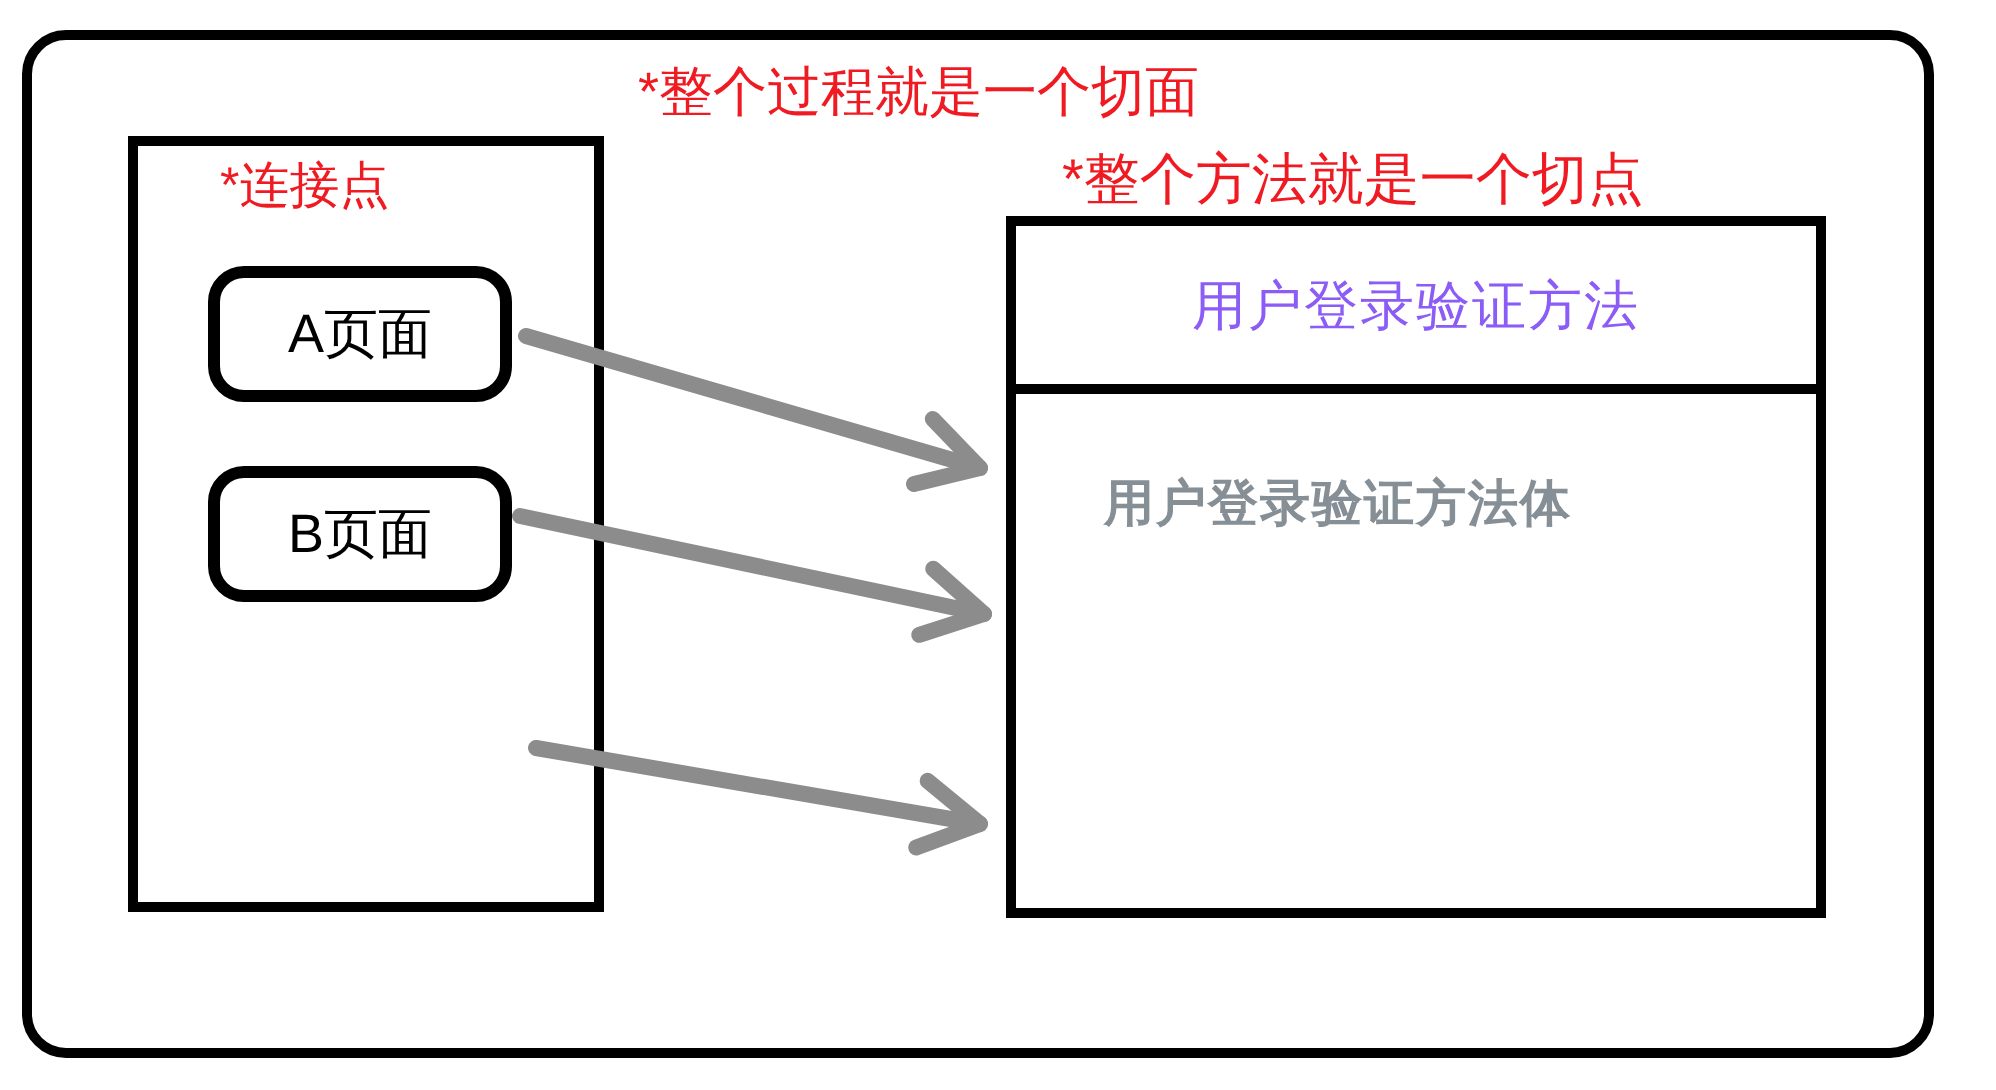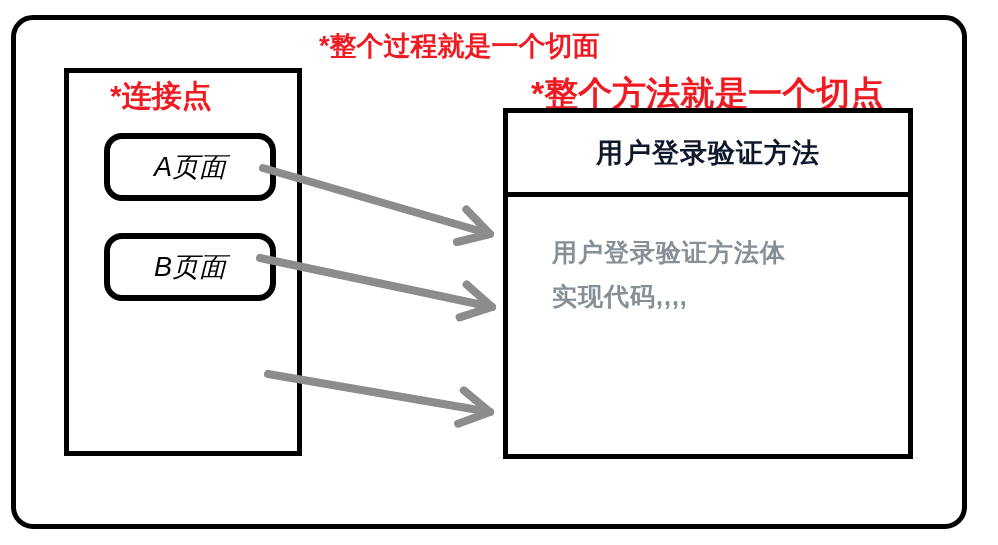--- a/index.html
+++ b/index.html
@@ -39,30 +39,29 @@
     top: 68px;
     width: 238px;
     height: 388px;
     border: 5px solid #000000;
     box-sizing: border-box;
     background: transparent;
   }
   
   .page-box {
     position: absolute;
-    width: 172px;
+    width: 152px;
     height: 68px;
     border: 6px solid #000000;
     border-radius: 18px;
     box-sizing: border-box;
     background: #ffffff;
     display: flex;
     align-items: center;
     justify-content: center;
-    font-style: italic;
   }
   .page-box .page-label {
     font-size: 27px;
     color: #000000;
     font-weight: normal;
     line-height: 1;
     letter-spacing: 0px;
   }
   #page-box-a { left: 104px; top: 133px; }
   #page-box-b { left: 104px; top: 233px; }
@@ -86,22 +85,22 @@
     width: 100%;
     height: 84px;
     border-bottom: 5px solid #000000;
     box-sizing: border-box;
     display: flex;
     align-items: center;
     justify-content: center;
   }
   .right-header .method-title {
     font-size: 27px;
-    font-weight: bold;
-    color: #0f172a;
+    font-weight: normal;
+    color: #8b5cf6;
     letter-spacing: 1px;
   }
   .right-body {
     position: absolute;
     left: 0;
     top: 84px;
     width: 100%;
     height: 262px;
     box-sizing: border-box;
     padding: 34px 0 4px 44px;
@@ -111,38 +110,38 @@
     font-weight: bold;
     color: #868f96;
     line-height: 1.75;
     letter-spacing: 1px;
   }
 
   
   .red-label {
     position: absolute;
     color: #f01b22;
-    font-weight: bold;
+    font-weight: normal;
     white-space: nowrap;
     letter-spacing: 0px;
   }
   #label-aspect {
     left: 319px;
     top: 28px;
     font-size: 27px;
   }
   #label-pointcut {
     left: 531px;
     top: 71px;
-    font-size: 34px;
+    font-size: 28px;
   }
   #label-joinpoint {
     left: 110px;
     top: 76px;
-    font-size: 30px;
+    font-size: 25px;
   }
   #label-advice {
     left: 578px;
     top: 398px;
     font-size: 27px;
   }
 
   
   .watermark {
     position: absolute;
@@ -184,21 +183,20 @@
   <div class="page-box" id="page-box-b">
     <span class="page-label">B页面</span>
   </div>
 
   <div class="right-container">
     <div class="right-header">
       <span class="method-title">用户登录验证方法</span>
     </div>
     <div class="right-body">
       <div class="body-line">用户登录验证方法体</div>
-      <div class="body-line">实现代码,,,,</div>
     </div>
   </div>
 
 
   <svg id="arrows" viewBox="0 0 998 545" xmlns="http://www.w3.org/2000/svg">
       <g>
         <line x1="263" y1="168" x2="490" y2="234" stroke="#8c8c8c" stroke-width="8" stroke-linecap="round"></line>
         <polyline points="457.0,242.0 490,234 466.4,209.5" fill="none" stroke="#8c8c8c" stroke-width="8" stroke-linecap="round" stroke-linejoin="round"></polyline>
       </g>
       <g>

